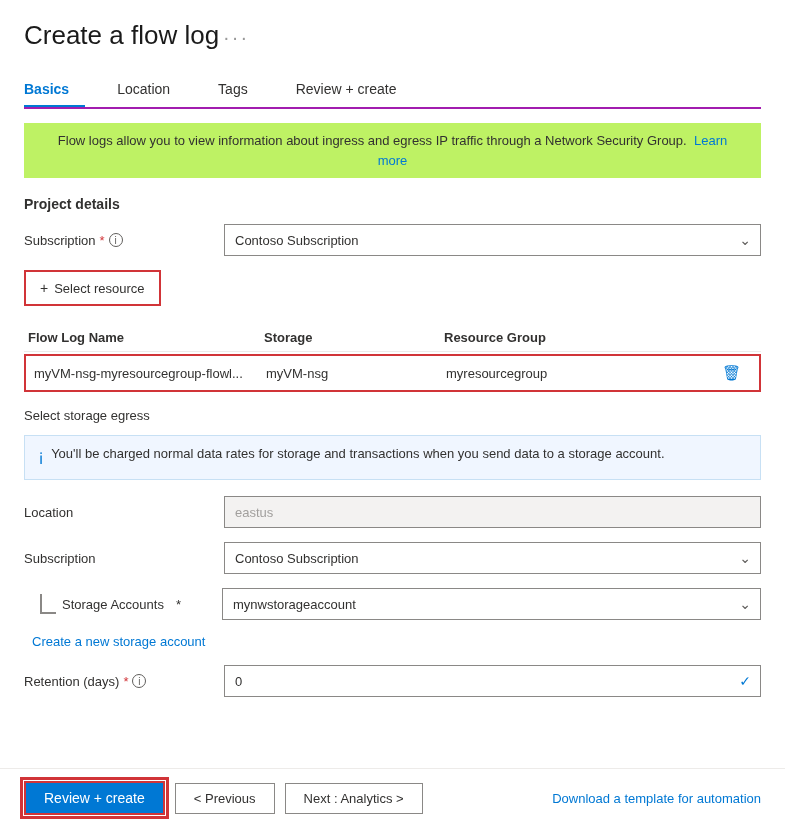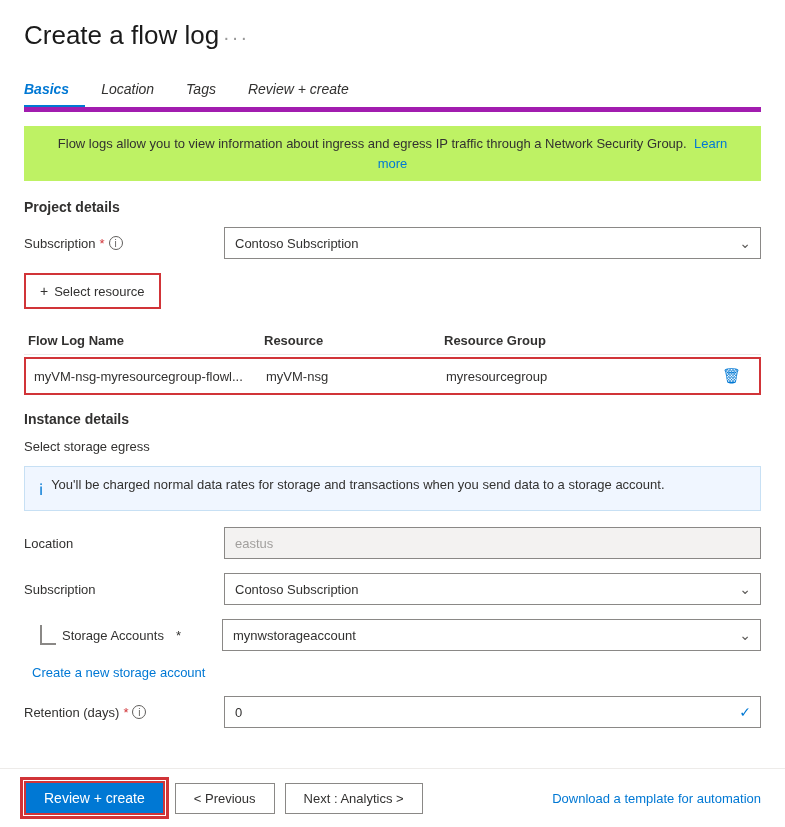--- a/index.html
+++ b/index.html
@@ -23,25 +23,24 @@
       align-items: center;
       gap: 10px;
     }
     .page-title-dots {
       font-size: 20px;
       color: #999;
       letter-spacing: 2px;
     }
     .tabs-row {
       display: flex;
-      gap: 0;
-      border-bottom: 5px solid #a21caf;
+      gap: 16px;
+      border-bottom: 2px solid #a21caf;
       margin-top: 18px;
       margin-bottom: 14px;
-      font-style: italic;
     }
     .tab {
       padding: 8px 16px 8px 0;
       font-size: 14px;
       cursor: pointer;
       color: #323130;
       border-bottom: 2px solid transparent;
       margin-right: 16px;
     }
     .tab.active {
@@ -359,37 +358,36 @@
 
   
   <button class="select-resource-btn">
     <span class="plus-icon">+</span>
     <span>Select resource</span>
   </button>
 
   
   <div class="headers-row">
     <div class="resource-col-header" style="width:240px; padding-left:4px;">Flow Log Name</div>
-    <div class="resource-col-header" style="width:180px;">Resource</div>
+    <div class="resource-col-header" style="width:180px;">Storage</div>
     <div class="resource-col-header" style="flex:1;">Resource Group</div>
   </div>
 
   
   <div class="selected-row">
     <div class="resource-col" style="width:240px; padding-left:8px;">myVM-nsg-myresourcegroup-flowl...</div>
     <div class="resource-col" style="width:180px;">myVM-nsg</div>
     <div class="resource-col" style="flex:1; display:flex; align-items:center; justify-content:space-between;">
       <span>myresourcegroup</span>
       <span class="trash-icon" style="margin-right:8px;">🗑</span>
     </div>
   </div>
 
   
   <div style="margin-top:16px;">
-    <div class="section-title">Instance details</div>
     <div style="font-size:13px; color:#323130; margin-bottom:12px;">Select storage egress</div>
 
     <div class="info-notice">
       <span class="info-icon">ℹ</span>
       <span>You'll be charged normal data rates for storage and transactions when you send data to a storage account.</span>
     </div>
 
     <div class="form-row">
       <div class="form-label">Location</div>
       <div class="form-control-wrap">

